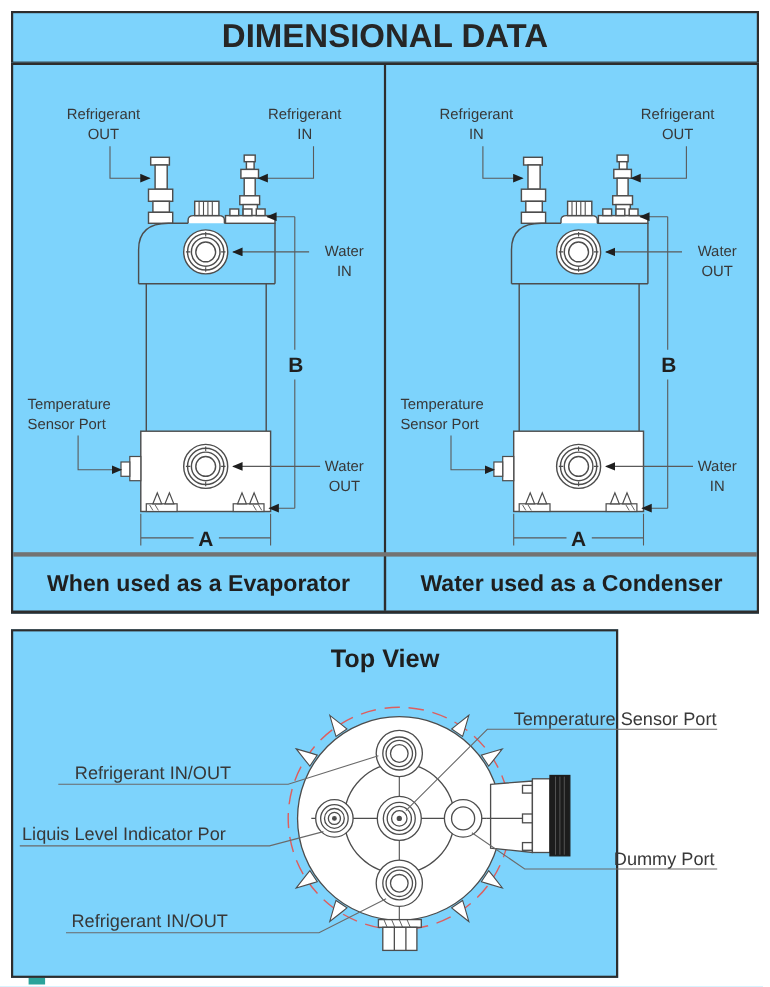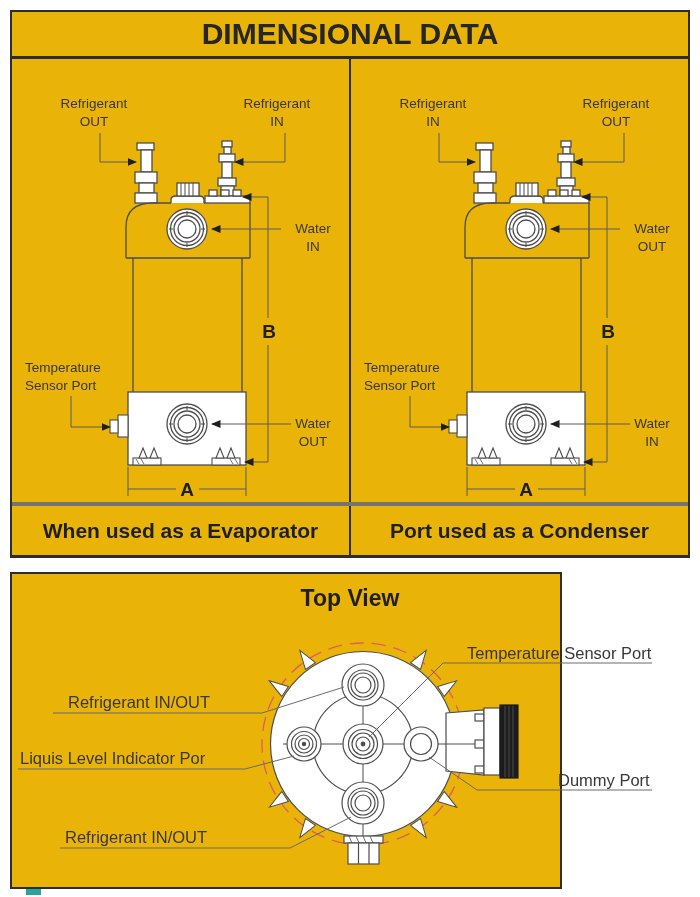--- a/index.html
+++ b/index.html
@@ -1,20 +1,20 @@
 <!DOCTYPE html>
 <html><head>
 <meta charset="utf-8">
 <style>
   html,body{margin:0;padding:0;}
   body{
     width:700px;height:897px;position:relative;background:#ffffff;
     font-family:"Liberation Sans", sans-serif;overflow:hidden;
   }
-  .box{position:absolute;border:2px solid #2d2d2d;background:#eab308;box-sizing:border-box;}
+  .box{position:absolute;border:2px solid #2d2d2d;background:#7dd3fc;box-sizing:border-box;}
   #title-box{left:10px;top:10px;width:680px;height:48px;display:flex;align-items:center;justify-content:center;}
   #title-box .t{font-size:30px;font-weight:bold;color:#262626;letter-spacing:0px;}
   #main-box{left:10px;top:57px;width:680px;height:501px;border-bottom-width:3px;}
   #v-divider{position:absolute;left:337px;top:0;width:2px;height:100%;background:#2d2d2d;}
   .panel-svg{position:absolute;top:0;width:337px;height:446px;}
   #panel-left{left:0;}
   #panel-right{left:339px;}
   #caption-row{position:absolute;left:0;bottom:0;width:100%;height:49px;border-top:4px solid #737373;display:flex;}
   .caption-cell{flex:1;display:flex;align-items:center;justify-content:center;font-size:21px;font-weight:bold;color:#1f1f1f;}
   #top-box{left:10px;top:572px;width:552px;height:317px;}
@@ -157,21 +157,21 @@
     <text class="lbl" x="313" y="428" text-anchor="middle">Water</text>
     <text class="lbl" x="313" y="446" text-anchor="middle">IN</text>
     <text class="lbl" x="25" y="372">Temperature</text>
     <text class="lbl" x="25" y="390">Sensor Port</text>
     <text class="dim" x="269" y="338" text-anchor="middle">B</text>
     <text class="dim" x="187" y="496" text-anchor="middle">A</text>
   </svg>
 
   <div id="caption-row">
     <div class="caption-cell" style="border-right:2px solid #2d2d2d;">When used as a Evaporator</div>
-    <div class="caption-cell">Port used as a Condenser</div>
+    <div class="caption-cell">Water used as a Condenser</div>
   </div>
 </div>
 
 <div class="box" id="top-box">
   <svg id="top-view-svg" viewBox="12 574 676 313">
     <text class="tv-title" x="350" y="606" text-anchor="middle">Top View</text>
 
     <g fill="none" stroke="#dd5e5e" stroke-width="1.3">
       <circle cx="363" cy="744" r="101" stroke-dasharray="14 8"></circle>
       <circle cx="363" cy="744" r="89" stroke-dasharray="12 8" stroke-dashoffset="5"></circle>

